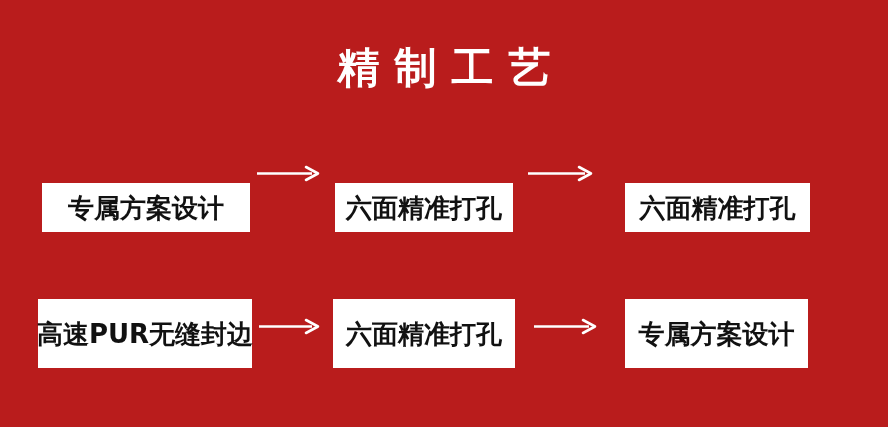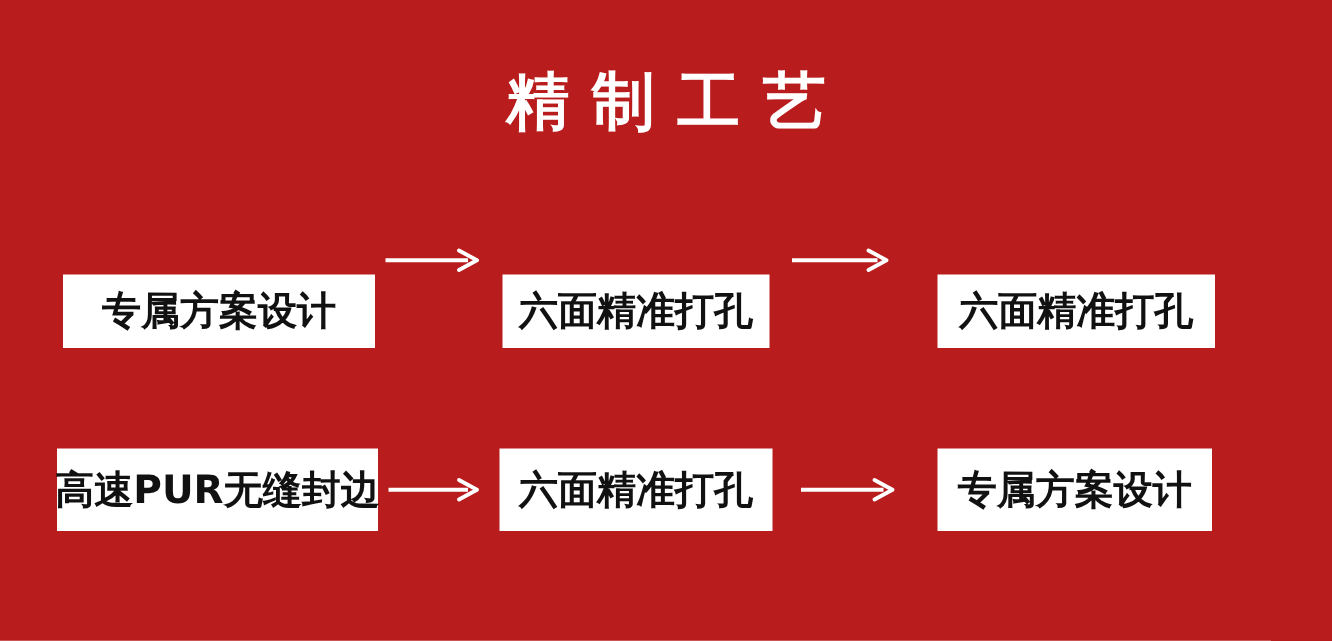--- a/index.html
+++ b/index.html
@@ -41,21 +41,21 @@
     line-height: 1;
   }
 
   .arrow {
     position: absolute;
     display: block;
   }
 
   
   .r1 { top: 142px; height: 49px; margin-top: 41px; }
-  .r2 { top: 299px; height: 55px; text-align: right; }
+  .r2 { top: 299px; height: 69px; text-align: right; }
 
   .b1 { left: 42px;  width: 208px; }
   .b2 { left: 335px; width: 178px; }
   .b3 { left: 625px; width: 185px; }
   .b4 { left: 38px;  width: 214px; }
   .b5 { left: 333px; width: 182px; }
   .b6 { left: 625px; width: 183px; }
 
   .a1 { left: 256px; top: 165px; }
   .a2 { left: 527px; top: 165px; }

